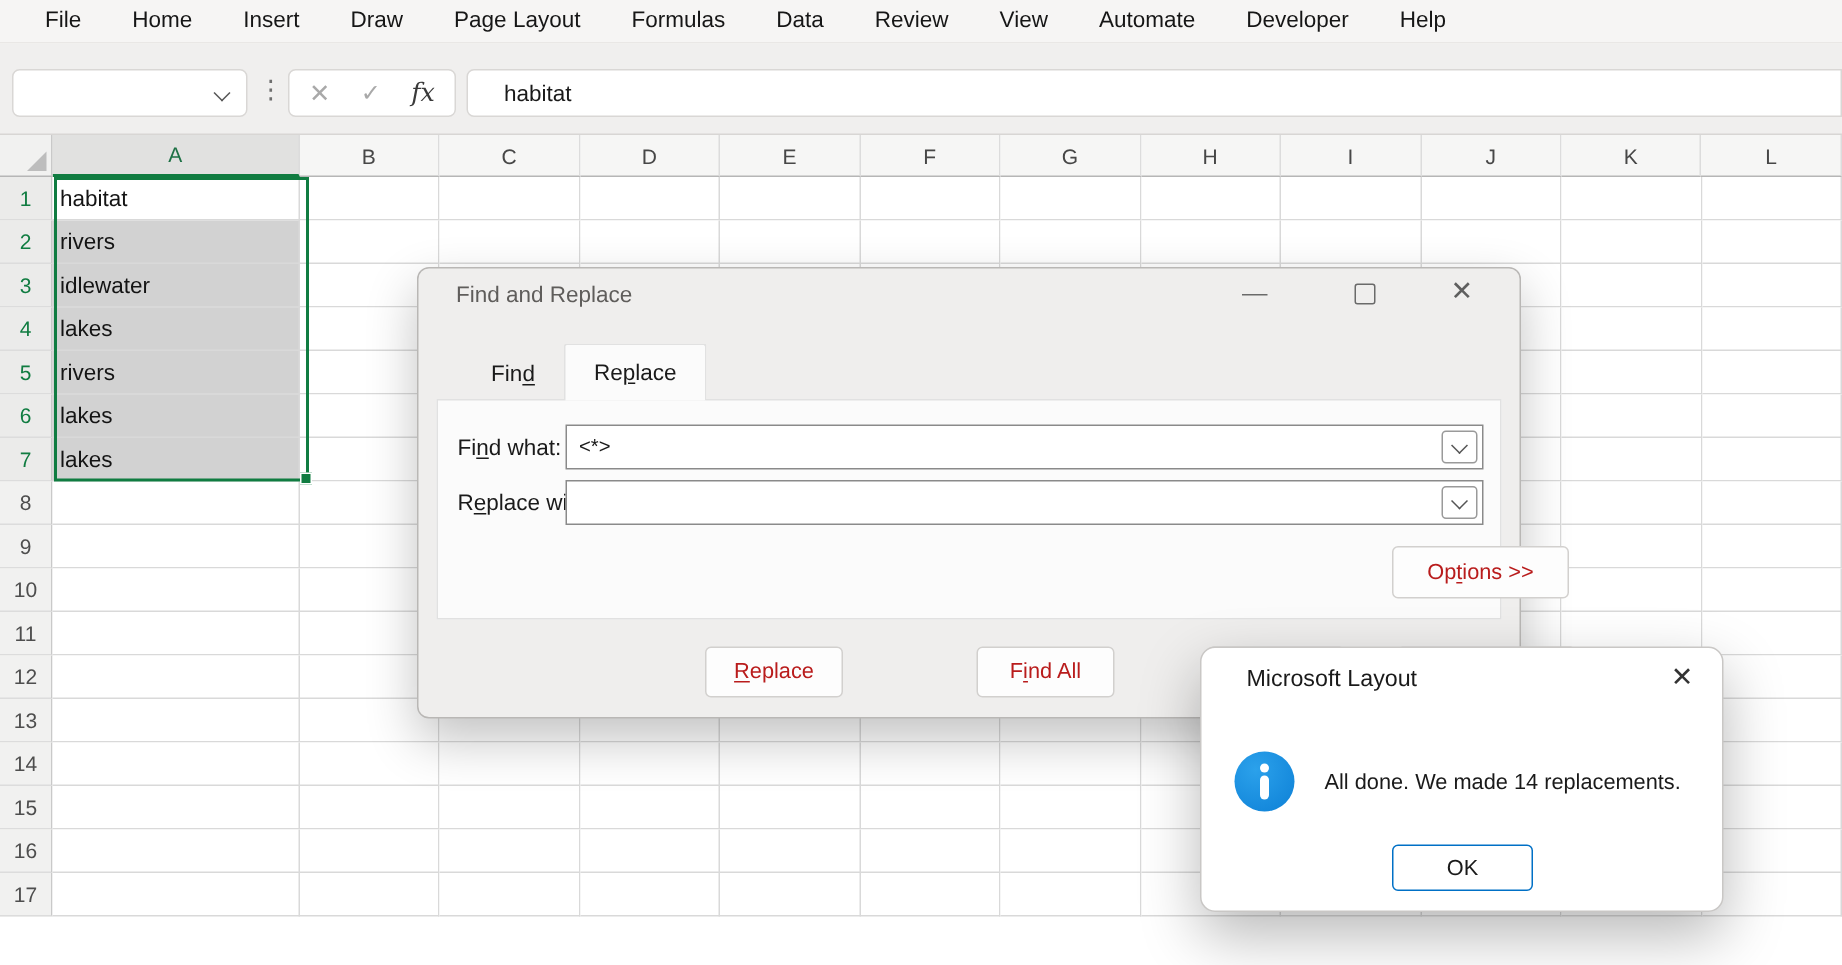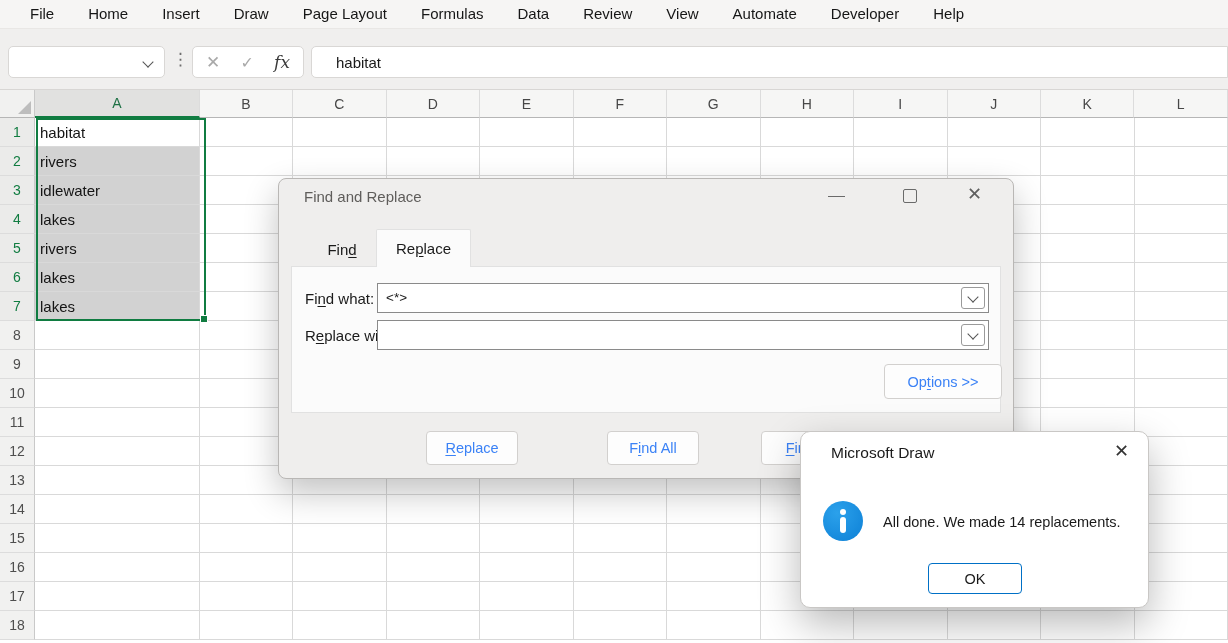--- a/index.html
+++ b/index.html
@@ -85,21 +85,21 @@
   .lbl-find { top:16px; } .lbl-repl { top:53px; }
   .combo { position:absolute; left:85px; width:612px; height:30px;
     background:#fff; border:1px solid #8a8a8a; }
   .combo-find { top:16px; } .combo-repl { top:53px; }
   .combo .cval { position:absolute; left:8px; top:6px; font-size:13.5px; }
   .combo .dd { position:absolute; right:3px; top:3px; width:24px; height:22px;
     background:#fff; border:1px solid #9a9a9a; border-radius:3px;
     display:flex; align-items:center; justify-content:center; }
   .combo .dd .chv { border-color:#555; margin-top:-3px; }
   .btn { position:absolute; background:#fdfdfd; border:1px solid #d2d0ce; border-radius:4px;
-    display:flex; align-items:center; justify-content:center; font-size:14.5px; color:#3b82f6; }
+    display:flex; align-items:center; justify-content:center; font-size:14.5px; color:#b91c1c;margin-left:44px; }
   .btn-options { left:592px; top:97px; width:118px; height:35px; }
   .btn-row { top:252px; height:34px; }
   .btn-replace-all { left:10px;  width:122px; border-color:#0067c0; }
   .btn-replace     { left:147px; width:92px; }
   .btn-find-all    { left:328px; width:92px; }
   .btn-find-next   { left:482px; width:92px; }
   .btn-hidden      { left:608px; width:120px; }
 
   
   .alert { position:absolute; left:800px; top:431px; width:349px; height:177px;
@@ -415,35 +415,20 @@
         <div class="cell" style="width: 96px;"></div>
         <div class="cell" style="width: 96px;"></div>
         <div class="cell" style="width: 96px;"></div>
         <div class="cell" style="width: 96px;"></div>
         <div class="cell" style="width: 96px;"></div>
         <div class="cell" style="width: 96px;"></div>
         <div class="cell" style="width: 96px;"></div>
         <div class="cell" style="width: 96px;"></div>
         <div class="cell" style="width: 96px;"></div>
       </div>
-      <div class="grid-row">
-        <div class="rowhdr">18</div>
-        <div class="cell" style="width: 169px;"></div>
-        <div class="cell" style="width: 96px;"></div>
-        <div class="cell" style="width: 96px;"></div>
-        <div class="cell" style="width: 96px;"></div>
-        <div class="cell" style="width: 96px;"></div>
-        <div class="cell" style="width: 96px;"></div>
-        <div class="cell" style="width: 96px;"></div>
-        <div class="cell" style="width: 96px;"></div>
-        <div class="cell" style="width: 96px;"></div>
-        <div class="cell" style="width: 96px;"></div>
-        <div class="cell" style="width: 96px;"></div>
-        <div class="cell" style="width: 96px;"></div>
-      </div>
     </div>
   <div class="sel-outline"></div>
   <div class="fill-handle"></div>
 </div>
 
 <div class="frdlg">
   <div class="title">Find and Replace</div>
   <div class="wc-min"></div>
   <div class="wc-max"></div>
   <div class="wc-close">✕</div>
@@ -503,21 +488,21 @@
     </div>
   <div class="btn btn-row btn-find-next">
       <span>
     <span></span><u>F</u><span>ind N</span>
   </span>
     </div>
   <div class="btn btn-row btn-hidden"></div>
 </div>
 
 <div class="alert">
-  <div class="atitle">Microsoft Draw</div>
+  <div class="atitle">Microsoft Layout</div>
   <div class="aclose">✕</div>
   <div class="info">
     <span class="idot"></span>
     <span class="istem"></span>
   </div>
   <div class="amsg">All done. We made 14 replacements.</div>
   <div class="okbtn">
     <span>OK</span>
   </div>
 </div>

